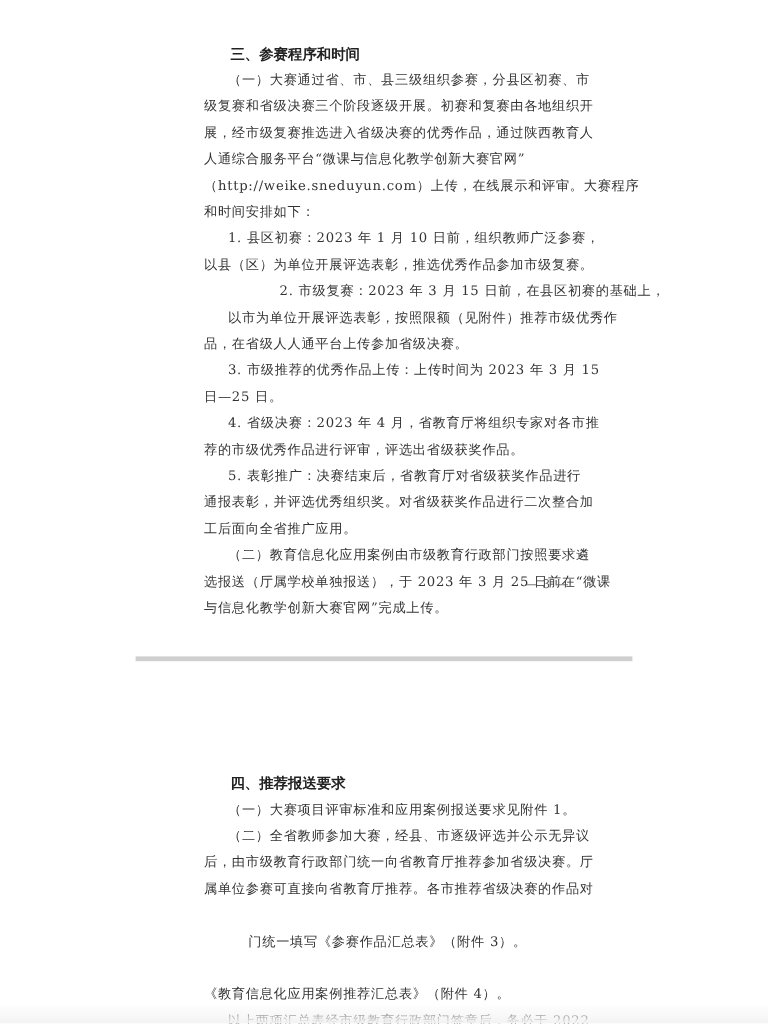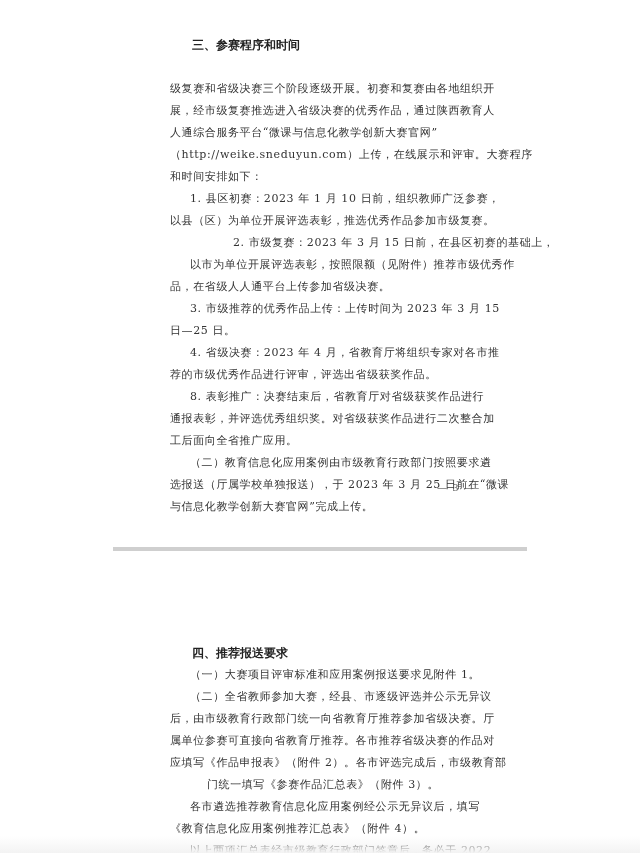--- a/index.html
+++ b/index.html
@@ -16,53 +16,52 @@
   .pagenum { position:absolute; left:430px; top:482px; font-size:10px; color:#555; letter-spacing:1px; }
   .divider { position:absolute; left:113px; top:547px; width:414px; height:4px; background:#cfcfcf; }
   .shadow { position:absolute; left:0; top:836px; width:640px; height:17px;
             background:linear-gradient(#ffffff00,#f3f3f3); }
 </style>
 </head>
 <body>
 
 <div class="page page1">
   <div class="heading" style="top:37px;">三、参赛程序和时间</div>
+  <div class="line indent" style="top:60px;">（一）大赛通过省、市、县三级组织参赛，分县区初赛、市</div>
   <div class="line" style="top:82px;">级复赛和省级决赛三个阶段逐级开展。初赛和复赛由各地组织开</div>
   <div class="line" style="top:104px;">展，经市级复赛推选进入省级决赛的优秀作品，通过陕西教育人</div>
   <div class="line" style="top:126px;">人通综合服务平台“微课与信息化教学创新大赛官网”</div>
   <div class="line" style="top:148px;">（http://weike.sneduyun.com）上传，在线展示和评审。大赛程序</div>
   <div class="line" style="top:170px;">和时间安排如下：</div>
   <div class="line indent" style="top:192px;">1. 县区初赛：2023 年 1 月 10 日前，组织教师广泛参赛，</div>
   <div class="line" style="top:214px;">以县（区）为单位开展评选表彰，推选优秀作品参加市级复赛。</div>
   <div class="line indent" style="top:236px;margin-left:43px;">2. 市级复赛：2023 年 3 月 15 日前，在县区初赛的基础上，</div>
   <div class="line" style="top:258px;margin-left:20px;">以市为单位开展评选表彰，按照限额（见附件）推荐市级优秀作</div>
   <div class="line" style="top:280px;">品，在省级人人通平台上传参加省级决赛。</div>
   <div class="line indent" style="top:302px;">3. 市级推荐的优秀作品上传：上传时间为 2023 年 3 月 15</div>
   <div class="line" style="top:324px;">日—25 日。</div>
   <div class="line indent" style="top:346px;">4. 省级决赛：2023 年 4 月，省教育厅将组织专家对各市推</div>
   <div class="line" style="top:368px;">荐的市级优秀作品进行评审，评选出省级获奖作品。</div>
-  <div class="line indent" style="top:390px;">8. 表彰推广：决赛结束后，省教育厅对省级获奖作品进行</div>
+  <div class="line indent" style="top:390px;">5. 表彰推广：决赛结束后，省教育厅对省级获奖作品进行</div>
   <div class="line" style="top:412px;">通报表彰，并评选优秀组织奖。对省级获奖作品进行二次整合加</div>
   <div class="line" style="top:434px;">工后面向全省推广应用。</div>
   <div class="line indent" style="top:456px;">（二）教育信息化应用案例由市级教育行政部门按照要求遴</div>
   <div class="line" style="top:478px;">选报送（厅属学校单独报送），于 2023 年 3 月 25 日前在“微课</div>
   <div class="line" style="top:500px;">与信息化教学创新大赛官网”完成上传。</div>
   <div class="pagenum" style="top:482px;left:437px;">— 3 —</div>
 </div>
 
 <div class="divider"></div>
 
 <div class="page page2">
   <div class="heading" style="top:65px;">四、推荐报送要求</div>
   <div class="line indent" style="top:88px;">（一）大赛项目评审标准和应用案例报送要求见附件 1。</div>
   <div class="line indent" style="top:110px;">（二）全省教师参加大赛，经县、市逐级评选并公示无异议</div>
   <div class="line" style="top:132px;">后，由市级教育行政部门统一向省教育厅推荐参加省级决赛。厅</div>
   <div class="line" style="top:154px;">属单位参赛可直接向省教育厅推荐。各市推荐省级决赛的作品对</div>
-  <div class="line" style="top:176px;">应填写《作品申报表》（附件 2）。各市评选完成后，市级教育部</div>
   <div class="line" style="top:198px;text-align:center;">门统一填写《参赛作品汇总表》（附件 3）。</div>
-  <div class="line indent" style="top:220px;">各市遴选推荐教育信息化应用案例经公示无异议后，填写</div>
   <div class="line" style="top:242px;">《教育信息化应用案例推荐汇总表》（附件 4）。</div>
   <div class="line indent" style="top:264px;text-align:center;">以上两项汇总表经市级教育行政部门签章后，务必于 2022</div>
   <div class="line" style="top:286px;">年 3 月 15 日前将汇总表 Excel 电子版和加盖公章的 PDF 扫描版，</div>
 
 </div>
 
 <div class="shadow"></div>
 
 </body></html>

